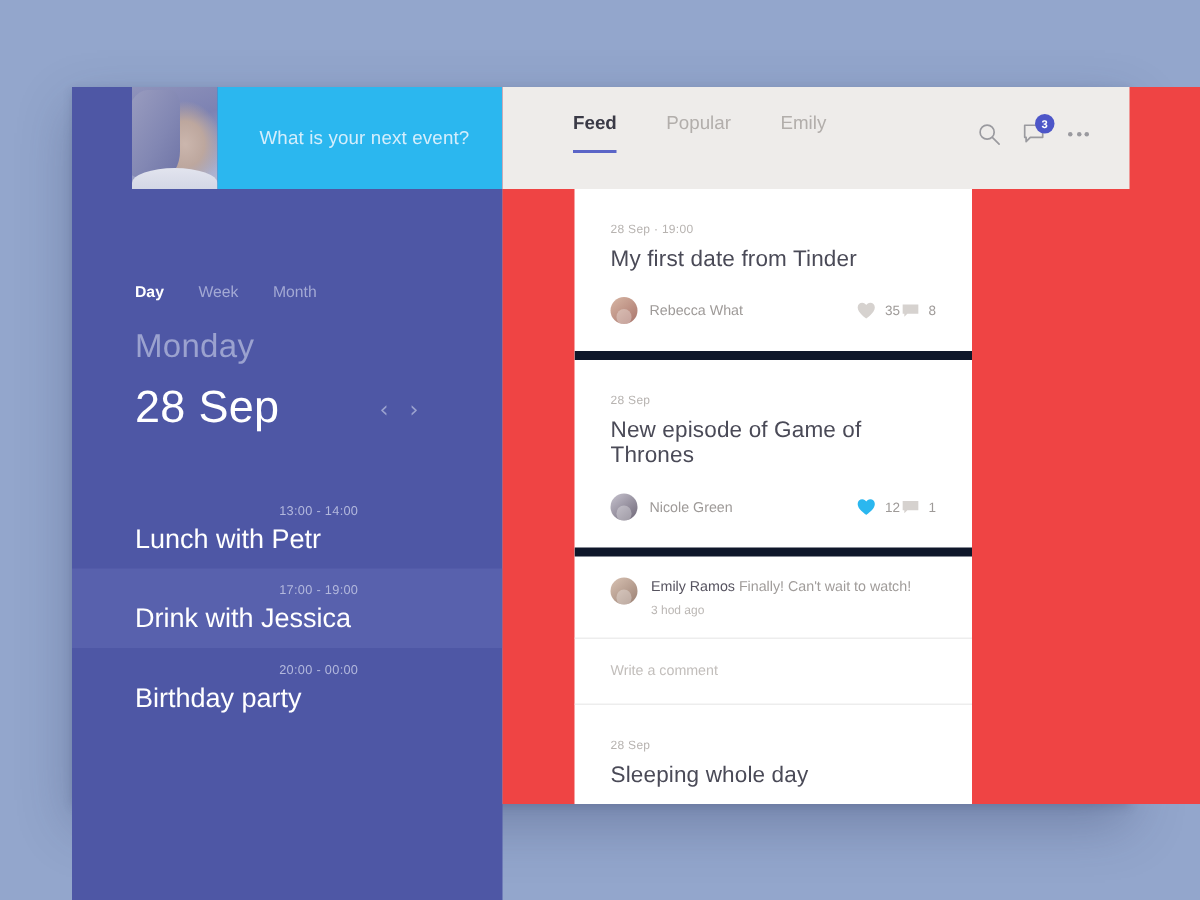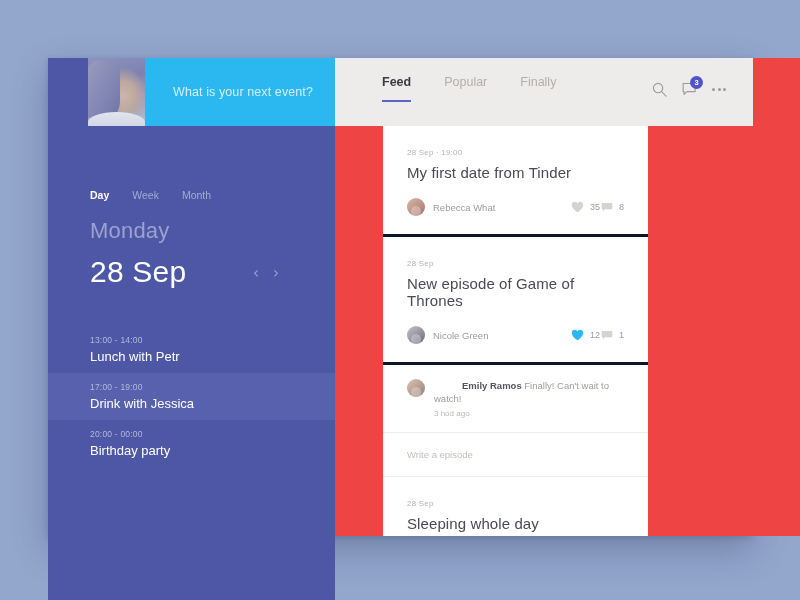--- a/index.html
+++ b/index.html
@@ -74,22 +74,22 @@
     display: flex; gap: 14px;
   }
   .nav-arrows span {
     color: #9ba2cf; font-size: 15px; cursor: pointer; line-height: 1;
     font-family: "DejaVu Sans", sans-serif;
   }
 
   .events { position: absolute; left: 0; top: 268px; width: 100%; }
   .event { padding: 9px 0 9px 42px; }
   .event.highlight { background: #5861ad; }
-  .event .time { font-size: 8.5px; color: #b3b8dd; letter-spacing: .2px; }
-  .event .title { font-size: 13px; color: #ffffff; margin-top: 4px; }
+  .event .time { font-size: 8.5px; color: #b3b8dd; letter-spacing: .2px; text-align: center; }
+  .event .title { font-size: 18px; color: #ffffff; margin-top: 4px; }
 
   
   .center {
     position: absolute; left: 287px; top: 0;
     width: 488px; height: 478px;
     background: #ef4444;
   }
   .topbar {
     position: absolute; left: 0; top: 0;
     width: 418px; height: 68px;
@@ -120,21 +120,21 @@
   }
   .dots { display: flex; gap: 2.5px; align-items: center; }
   .dots i { width: 3px; height: 3px; border-radius: 50%; background: #9a9a9f; display: block; }
 
   .feed {
     position: absolute; left: 48px; top: 68px;
     width: 265px; height: 410px;
     background: #ffffff;
     overflow: hidden;
   }
-  .post { padding: 22px 24px 18px 24px; border-bottom: 3px solid #0f172a; }
+  .post { padding: 22px 24px 18px 24px; border-bottom: 6px solid #0f172a; }
   .post .meta { font-size: 8px; color: #b7b3b0; letter-spacing: .2px; }
   .post .headline {
     font-size: 15px; color: #4a4a57; margin-top: 7px; font-weight: 400; letter-spacing: .1px;
   }
   .post .footer {
     display: flex; align-items: center; margin-top: 17px;
   }
   .post .author { display: flex; align-items: center; gap: 8px; }
   .post .author .name { font-size: 9.5px; color: #9e9a98; }
   .stats { margin-left: auto; display: flex; align-items: center; gap: 1px; }
@@ -152,21 +152,21 @@
     background: rgba(255,255,255,.30);
   }
   .av-a { background: linear-gradient(140deg, #d8b7a5, #a8736a); }
   .av-b { background: linear-gradient(140deg, #c7c3cf, #6d6676); }
   .av-c { background: linear-gradient(140deg, #d9c3b4, #9a7f72); }
   .av-d { background: linear-gradient(140deg, #c3c8d8, #7e8394); }
 
   .comment { padding: 14px 24px; display: flex; gap: 9px; border-bottom: 1px solid #ededed; }
   .comment .body { padding-top: 1px; }
   .comment .line { font-size: 9.5px; color: #a09c9a; line-height: 1.35; }
-  .comment .line b { color: #56535f; font-weight: bold; margin-left: 28px; }
+  .comment .line b { color: #56535f; font-weight: normal; }
   .comment .ago { font-size: 8px; color: #bbb7b4; margin-top: 3px; }
   .write-comment {
     padding: 16px 24px; font-size: 9.5px; color: #c2bebb;
     border-bottom: 1px solid #ededed; cursor: text;
   }
 </style>
 </head>
 <body>
 
 <div id="app">
@@ -211,21 +211,21 @@
       </div>
     </div>
   </div>
 
   <div class="center">
 
     <div class="topbar">
       <div class="tabs">
         <div class="tab active">Feed</div>
         <div class="tab">Popular</div>
-        <div class="tab">Finally</div>
+        <div class="tab">Emily</div>
       </div>
 
       <div class="top-icons">
         <div class="icon-btn">
           <svg width="15" height="15" viewBox="0 0 16 16">
             <circle cx="6.5" cy="6.5" r="5" fill="none" stroke="#9a9a9f" stroke-width="1.2"></circle>
             <line x1="10.2" y1="10.2" x2="15" y2="15" stroke="#9a9a9f" stroke-width="1.2" stroke-linecap="round"></line>
           </svg>
         </div>
         <div class="icon-btn">
@@ -298,21 +298,21 @@
         <div class="avatar av-c"></div>
         <div class="body">
           <div class="line">
             <b>Emily Ramos</b>
             <span>Finally! Can't wait to watch!</span>
           </div>
           <div class="ago">3 hod ago</div>
         </div>
       </div>
 
-      <div class="write-comment">Write a episode</div>
+      <div class="write-comment">Write a comment</div>
 
       <div class="post">
         <div class="meta">28 Sep</div>
         <div class="headline">Sleeping whole day</div>
         <div class="footer">
           <div class="author">
             <div class="avatar av-d"></div>
             <div class="name">Eric Obrien</div>
           </div>
           <div class="stats">

